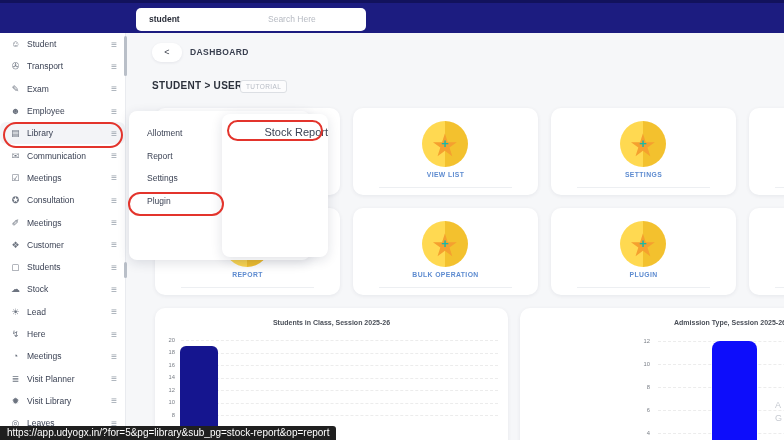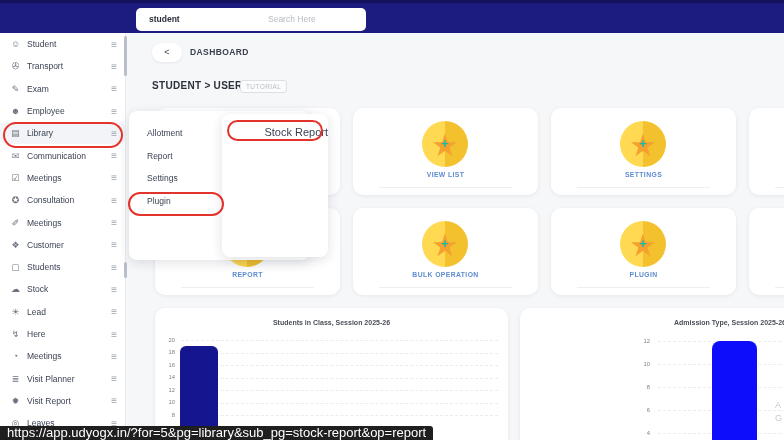--- a/index.html
+++ b/index.html
@@ -46,21 +46,21 @@
 
   
   .chart-card { position:absolute; top:308px; background:#fff; border-radius:10px; box-shadow:0 1px 4px rgba(20,30,60,.07); z-index:1; height:142px; }
   .chart-title { position:absolute; top:11px; left:0; width:100%; text-align:center; font-size:7px; font-weight:bold; color:#4a4f58; }
   .tick-label { position:absolute; text-align:right; font-size:5.8px; color:#7a7f87; }
   .grid-line { position:absolute; height:0; border-top:1px dashed #ececec; }
   .chart-bar { position:absolute; border-radius:7px 7px 0 0; }
   .legend-frag { position:absolute; font-size:9px; color:#c6cad1; }
 
   
-  .statusbar { position:absolute; left:0; top:426px; height:14px; line-height:14px; background:#1f1f1f; color:#fff; font-size:13px; padding:0 7px; z-index:60; border-top-right-radius:3px; }
+  .statusbar { position:absolute; left:0; top:426px; height:14px; line-height:14px; background:#1f1f1f; color:#fff; font-size:10px; padding:0 7px; z-index:60; border-top-right-radius:3px; }
 </style>
 </head>
 <body>
 
 <div class="topbar">
   <div class="search-pill">
     <span class="search-module">student</span>
     <span class="search-placeholder">Search Here</span>
   </div>
 </div>
@@ -142,21 +142,21 @@
         <span class="sb-label">Meetings</span>
         <span class="sb-drag">≡</span>
       </div>
       <div class="sb-item">
         <span class="sb-ico">≣</span>
         <span class="sb-label">Visit Planner</span>
         <span class="sb-drag">≡</span>
       </div>
       <div class="sb-item">
         <span class="sb-ico">✹</span>
-        <span class="sb-label">Visit Report</span>
+        <span class="sb-label">Visit Library</span>
         <span class="sb-drag">≡</span>
       </div>
       <div class="sb-item">
         <span class="sb-ico">◎</span>
         <span class="sb-label">Leaves</span>
         <span class="sb-drag">≡</span>
       </div>
     </div>
 </div>
 <div class="scroll-thumb" style="left:124px; top:36px; height:40px;"></div>

